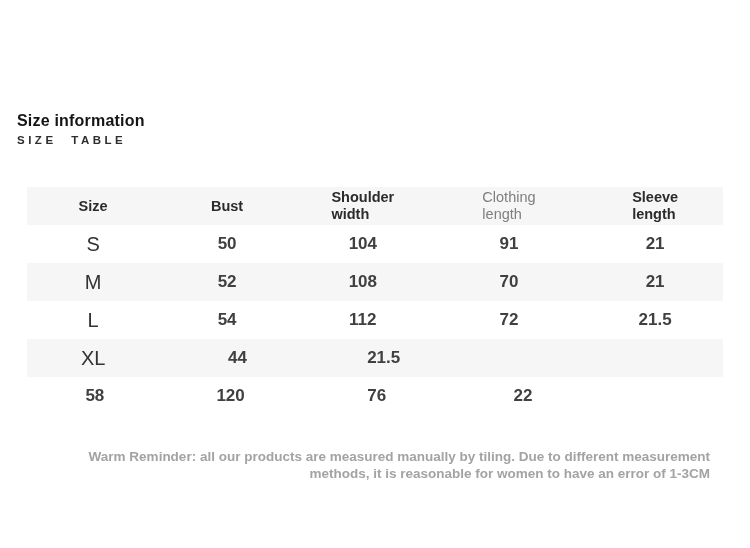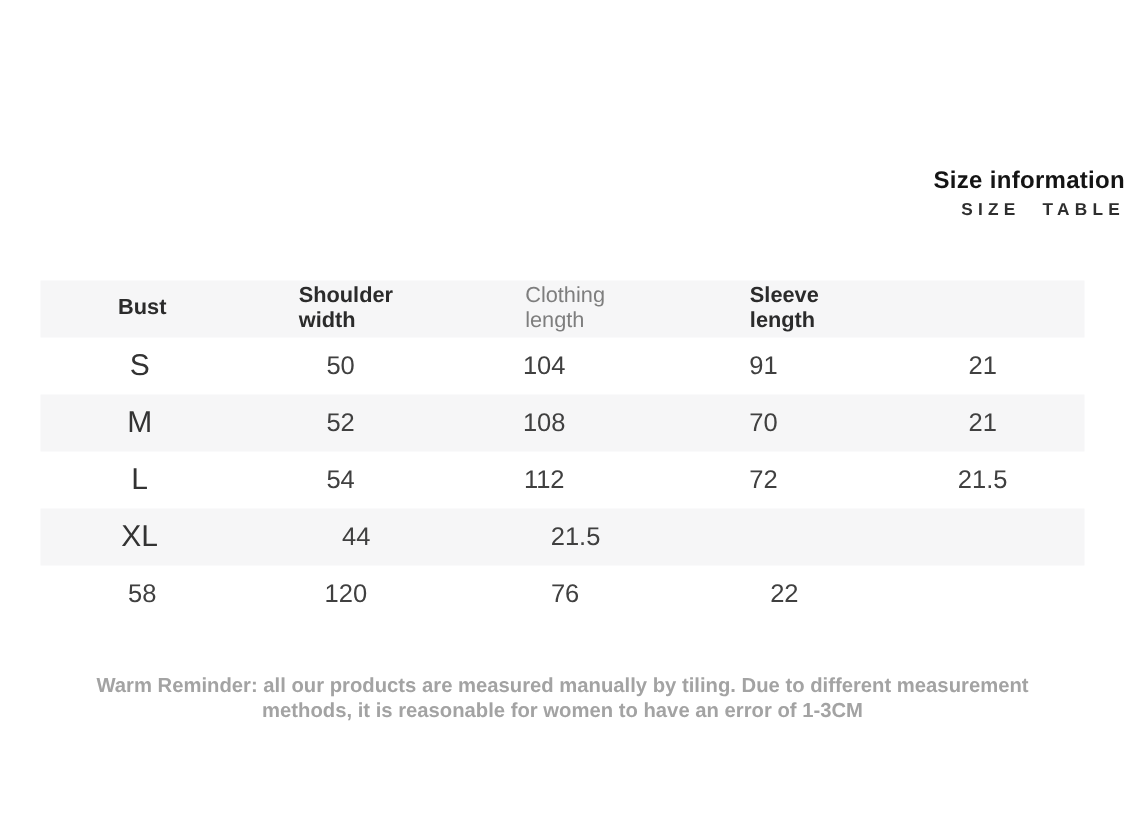--- a/index.html
+++ b/index.html
@@ -11,22 +11,22 @@
   }
   .canvas {
     position: relative;
     width: 750px; height: 548px;
     background: #ffffff;
   }
 
   
   .title-block {
     position: absolute;
-    top: 112px; left: 7px; right: 0;
-    text-align: right;
+    top: 112px; left: 17px; right: 0;
+    text-align: left;
   }
   .title {
     font-size: 16px;
     font-weight: 700;
     color: #141414;
     letter-spacing: 0.2px;
   }
   .subtitle {
     margin-top: 4px;
     font-size: 11.5px;
@@ -74,46 +74,50 @@
     color: #7e7e7e;
   }
 
   .cell.size-val {
     font-size: 20px;
     color: #333333;
   }
   .cell.num-val {
     font-size: 17px;
     color: #404040;
+    font-weight: bold;
   }
 
   
   .reminder {
     position: absolute;
     top: 449px; left: 40px; right: 40px;
-    text-align: center;
+    text-align: right;
     font-size: 13.5px;
     font-weight: 700;
     color: #a3a3a3;
     line-height: 16.5px;
   }
 </style>
 </head>
 <body>
 
 <div class="canvas">
 
   <div class="title-block">
     <div class="title">Size information</div>
     <div class="subtitle">SIZE TABLE</div>
   </div>
 
   <div class="size-table">
 
     <div class="row striped">
+      <div class="cell col-0 hdr">
+        <span class="hdr-inner">Size</span>
+      </div>
       <div class="cell col-2 hdr">
         <span class="hdr-inner">Bust</span>
       </div>
       <div class="cell col-1 hdr">
         <span class="hdr-inner">Shoulder
 width</span>
       </div>
       <div class="cell col-3 hdr muted">
         <span class="hdr-inner">Clothing
 length</span>

